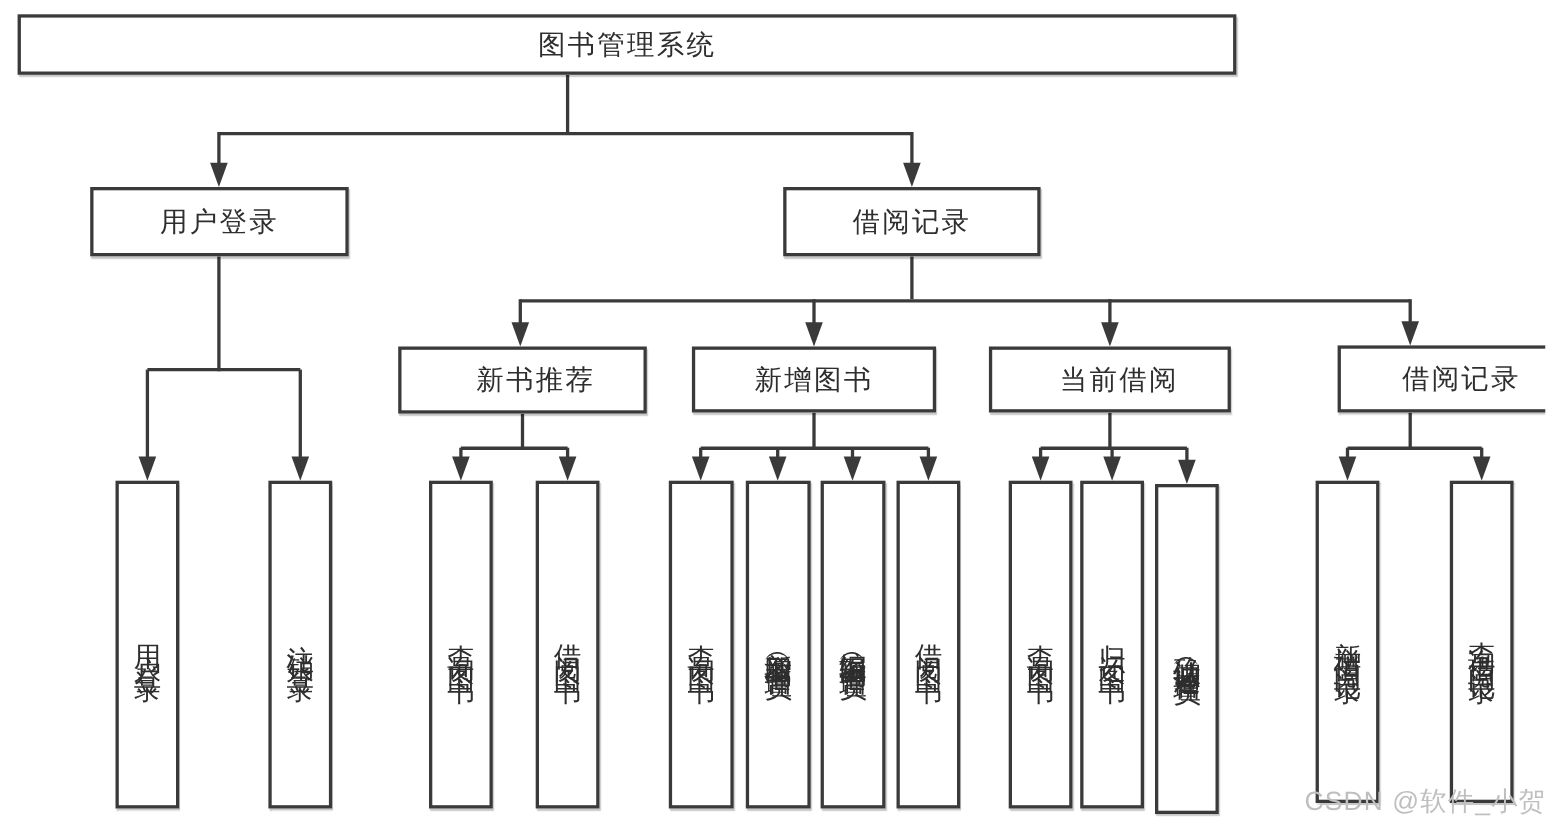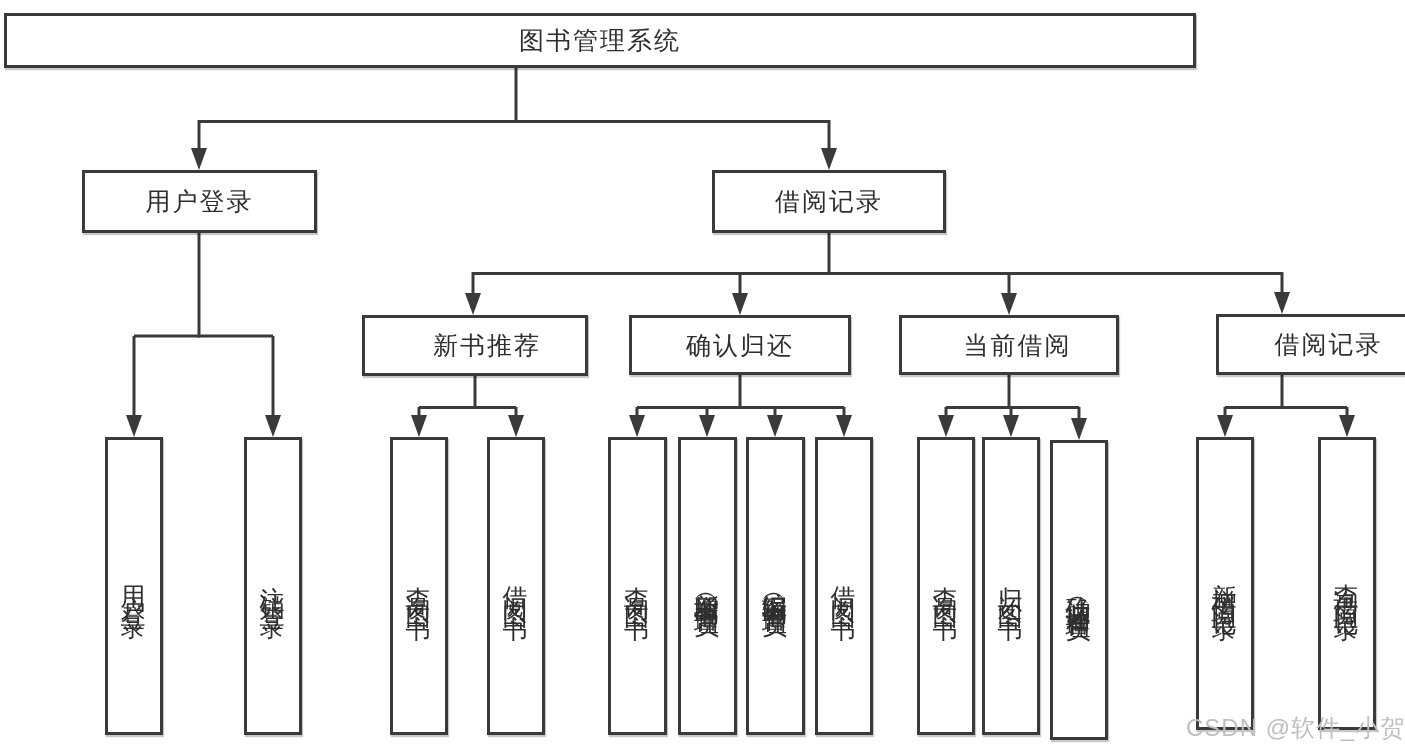--- a/index.html
+++ b/index.html
@@ -132,27 +132,27 @@
 
       <polygon points="938,415 954,415 946,437"></polygon>
       <polygon points="1003,415 1019,415 1011,437"></polygon>
       <polygon points="1071,418 1087,418 1079,440"></polygon>
 
       <polygon points="1217,415 1233,415 1225,437"></polygon>
       <polygon points="1339,415 1355,415 1347,437"></polygon>
     </g>
   </svg>
 
-  <div class="node" style="left:4px; top:13px; width:1192px; height:55px;">图书管理系统</div>
+  <div class="node" style="left:16px; top:13px; width:1108px; height:55px;">图书管理系统</div>
 
   <div class="node" style="left:82px; top:170px; width:235px; height:63px;">用户登录</div>
   <div class="node" style="left:712px; top:170px; width:234px; height:63px;">借阅记录</div>
 
   <div class="node" style="left:362px; top:315px; width:226px; height:61px;padding-left:24px;">新书推荐</div>
-  <div class="node" style="left:629px; top:315px; width:222px; height:60px;">确认归还</div>
+  <div class="node" style="left:629px; top:315px; width:222px; height:60px;">新增图书</div>
   <div class="node" style="left:899px; top:315px; width:220px; height:60px;padding-left:17px;">当前借阅</div>
   <div class="node" style="left:1216px; top:314px; width:225px; height:61px;">借阅记录</div>
 
   <div class="vnode ls4" style="left:105px;">用户登录</div>
   <div class="vnode ls4" style="left:244px;">注销登录</div>
 
   <div class="vnode ls4" style="left:390px;">查询图书</div>
   <div class="vnode ls4" style="left:487px;">借阅图书</div>
 
   <div class="vnode ls4" style="left:608px; width:59px;">查询图书</div>

